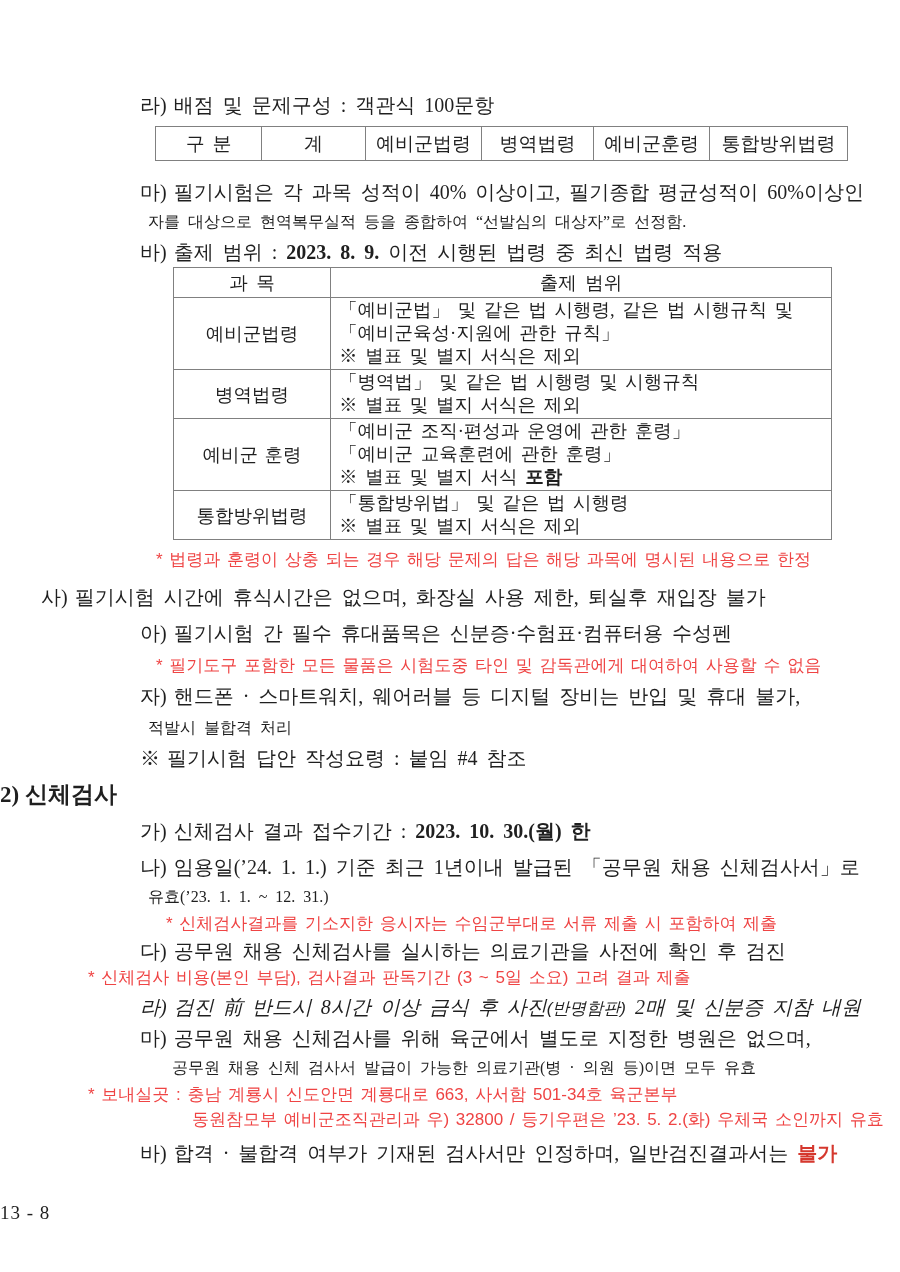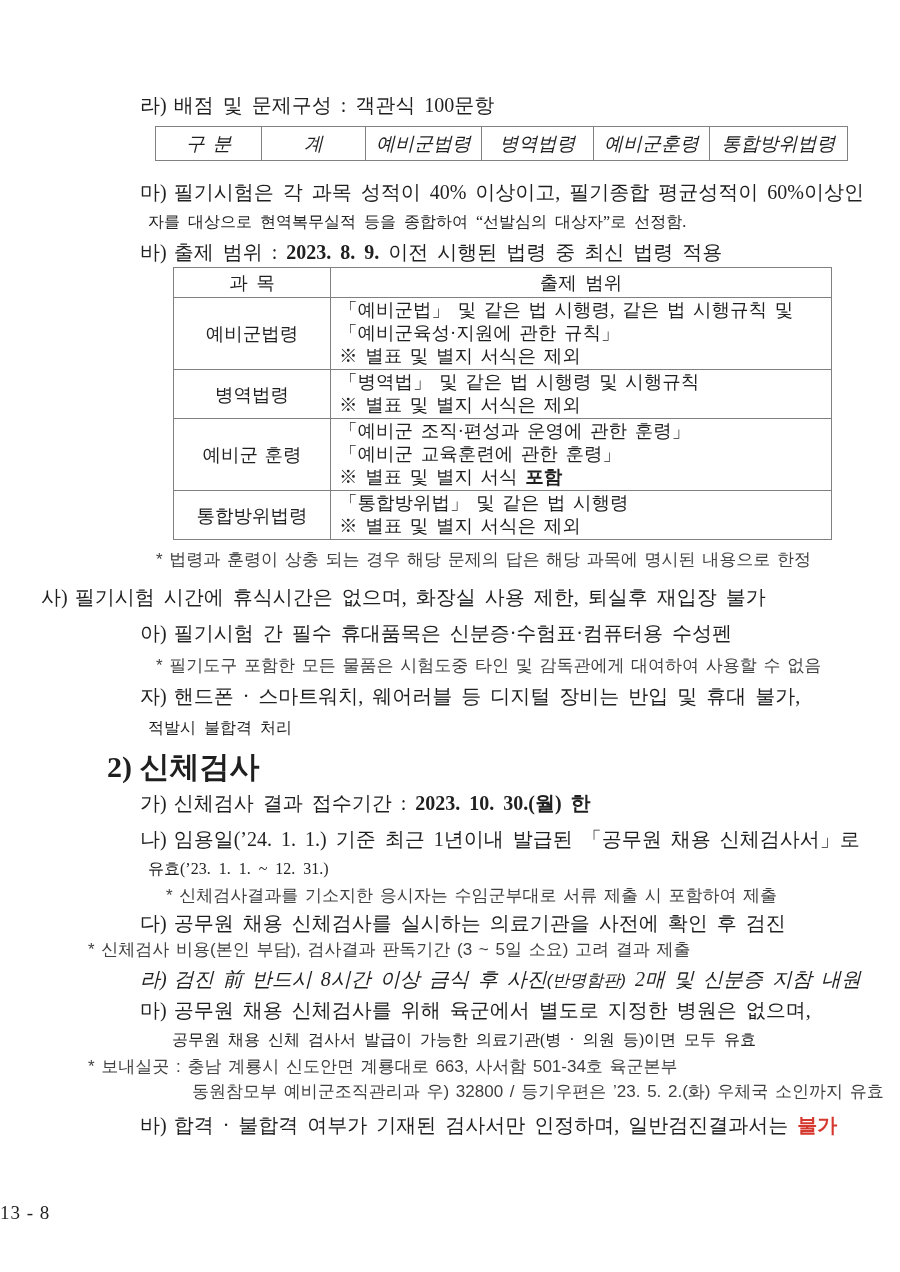--- a/index.html
+++ b/index.html
@@ -26,42 +26,41 @@
   .cont-narrow{margin-left:148px;}
   .bold{font-weight:bold;}
   .red{color:var(--red,#d5382e);font-weight:600;}
   .small-paren{font-size:17px;font-family:"Liberation Sans","DejaVu Sans",sans-serif;}
   
   .note{
     margin-left:156px;
     font-family:"Liberation Sans","DejaVu Sans",sans-serif;
     font-size:17px;
     line-height:24px;
-    color:#404040;
+    color:#ef4444;
     word-spacing:2px;
     white-space:nowrap;
   }
   .note2x{margin-left:88px;}
   .note-cont{margin-left:192px;}
   
   table{border-collapse:collapse;table-layout:fixed;}
   .t1{margin:6px 0 0 155px;width:692px;font-size:19px;}
-  .t1 th,.t1 td{border:1px solid #808080;text-align:center;font-weight:normal;word-spacing:3px;font-style:italic;}
+  .t1 th,.t1 td{border:1px solid #808080;text-align:center;font-weight:normal;word-spacing:3px;}
   .t1 th{height:31px;}
   .t1 td{height:33px;}
   .t2{margin:0 0 0 173px;width:659px;font-size:18.5px;}
   .t2 th,.t2 td{border:1px solid #808080;font-weight:normal;}
   .t2 th{height:27px;text-align:center;word-spacing:4px;}
   .t2 td.subj{width:154px;text-align:center;word-spacing:2px;}
   .t2 td.scope{padding:1px 4px 1px 8px;line-height:23px;word-spacing:3px;}
   .t2 td.scope div{white-space:nowrap;overflow:hidden;}
   
   .h2{
-    margin-left:107px;
-    font-size:30px;
+    font-size:23px;
     font-weight:bold;
     line-height:30px;
   }
   .footer{
     position:absolute;top:1202px;left:0;width:100%;
     text-align:left;font-size:19px;letter-spacing:1px;
   }
   
   .mt-ra1{margin-top:2px;}
   .mt-ma{margin-top:16px;}
@@ -154,20 +153,21 @@
 
     <div class="item mt-sa"><span class="lbl">사)</span><span>필기시험 시간에 휴식시간은 없으며, 화장실 사용 제한, 퇴실후 재입장 불가</span></div>
 
     <div class="item mt-a"><span class="lbl">아)</span><span>필기시험 간 필수 휴대품목은 신분증·수험표·컴퓨터용 수성펜</span></div>
 
     <div class="note mt-note2">* 필기도구 포함한 모든 물품은 시험도중 타인 및 감독관에게 대여하여 사용할 수 없음</div>
 
     <div class="item mt-ja"><span class="lbl">자)</span><span>핸드폰 · 스마트워치, 웨어러블 등 디지털 장비는 반입 및 휴대 불가,</span></div>
     <div class="cont cont-narrow" style="line-height:32px">적발시 불합격 처리</div>
 
+    <div class="item mt-ans"><span class="lbl">※</span><span>필기시험 답안 작성요령 : 붙임 #4 참조</span></div>
 
     <div class="h2 mt-h2">2) 신체검사</div>
 
     <div class="item mt-ga"><span class="lbl">가)</span><span>신체검사 결과 접수기간 : </span><span class="bold">2023. 10. 30.(월) 한</span></div>
 
     <div class="item mt-na"><span class="lbl">나)</span><span>임용일(’24. 1. 1.) 기준 최근 1년이내 발급된 「공무원 채용 신체검사서」로</span></div>
     <div class="cont cont-narrow">유효(’23. 1. 1. ~ 12. 31.)</div>
 
     <div class="note note2x" style="margin-left:166px">* 신체검사결과를 기소지한 응시자는 수임군부대로 서류 제출 시 포함하여 제출</div>
 

